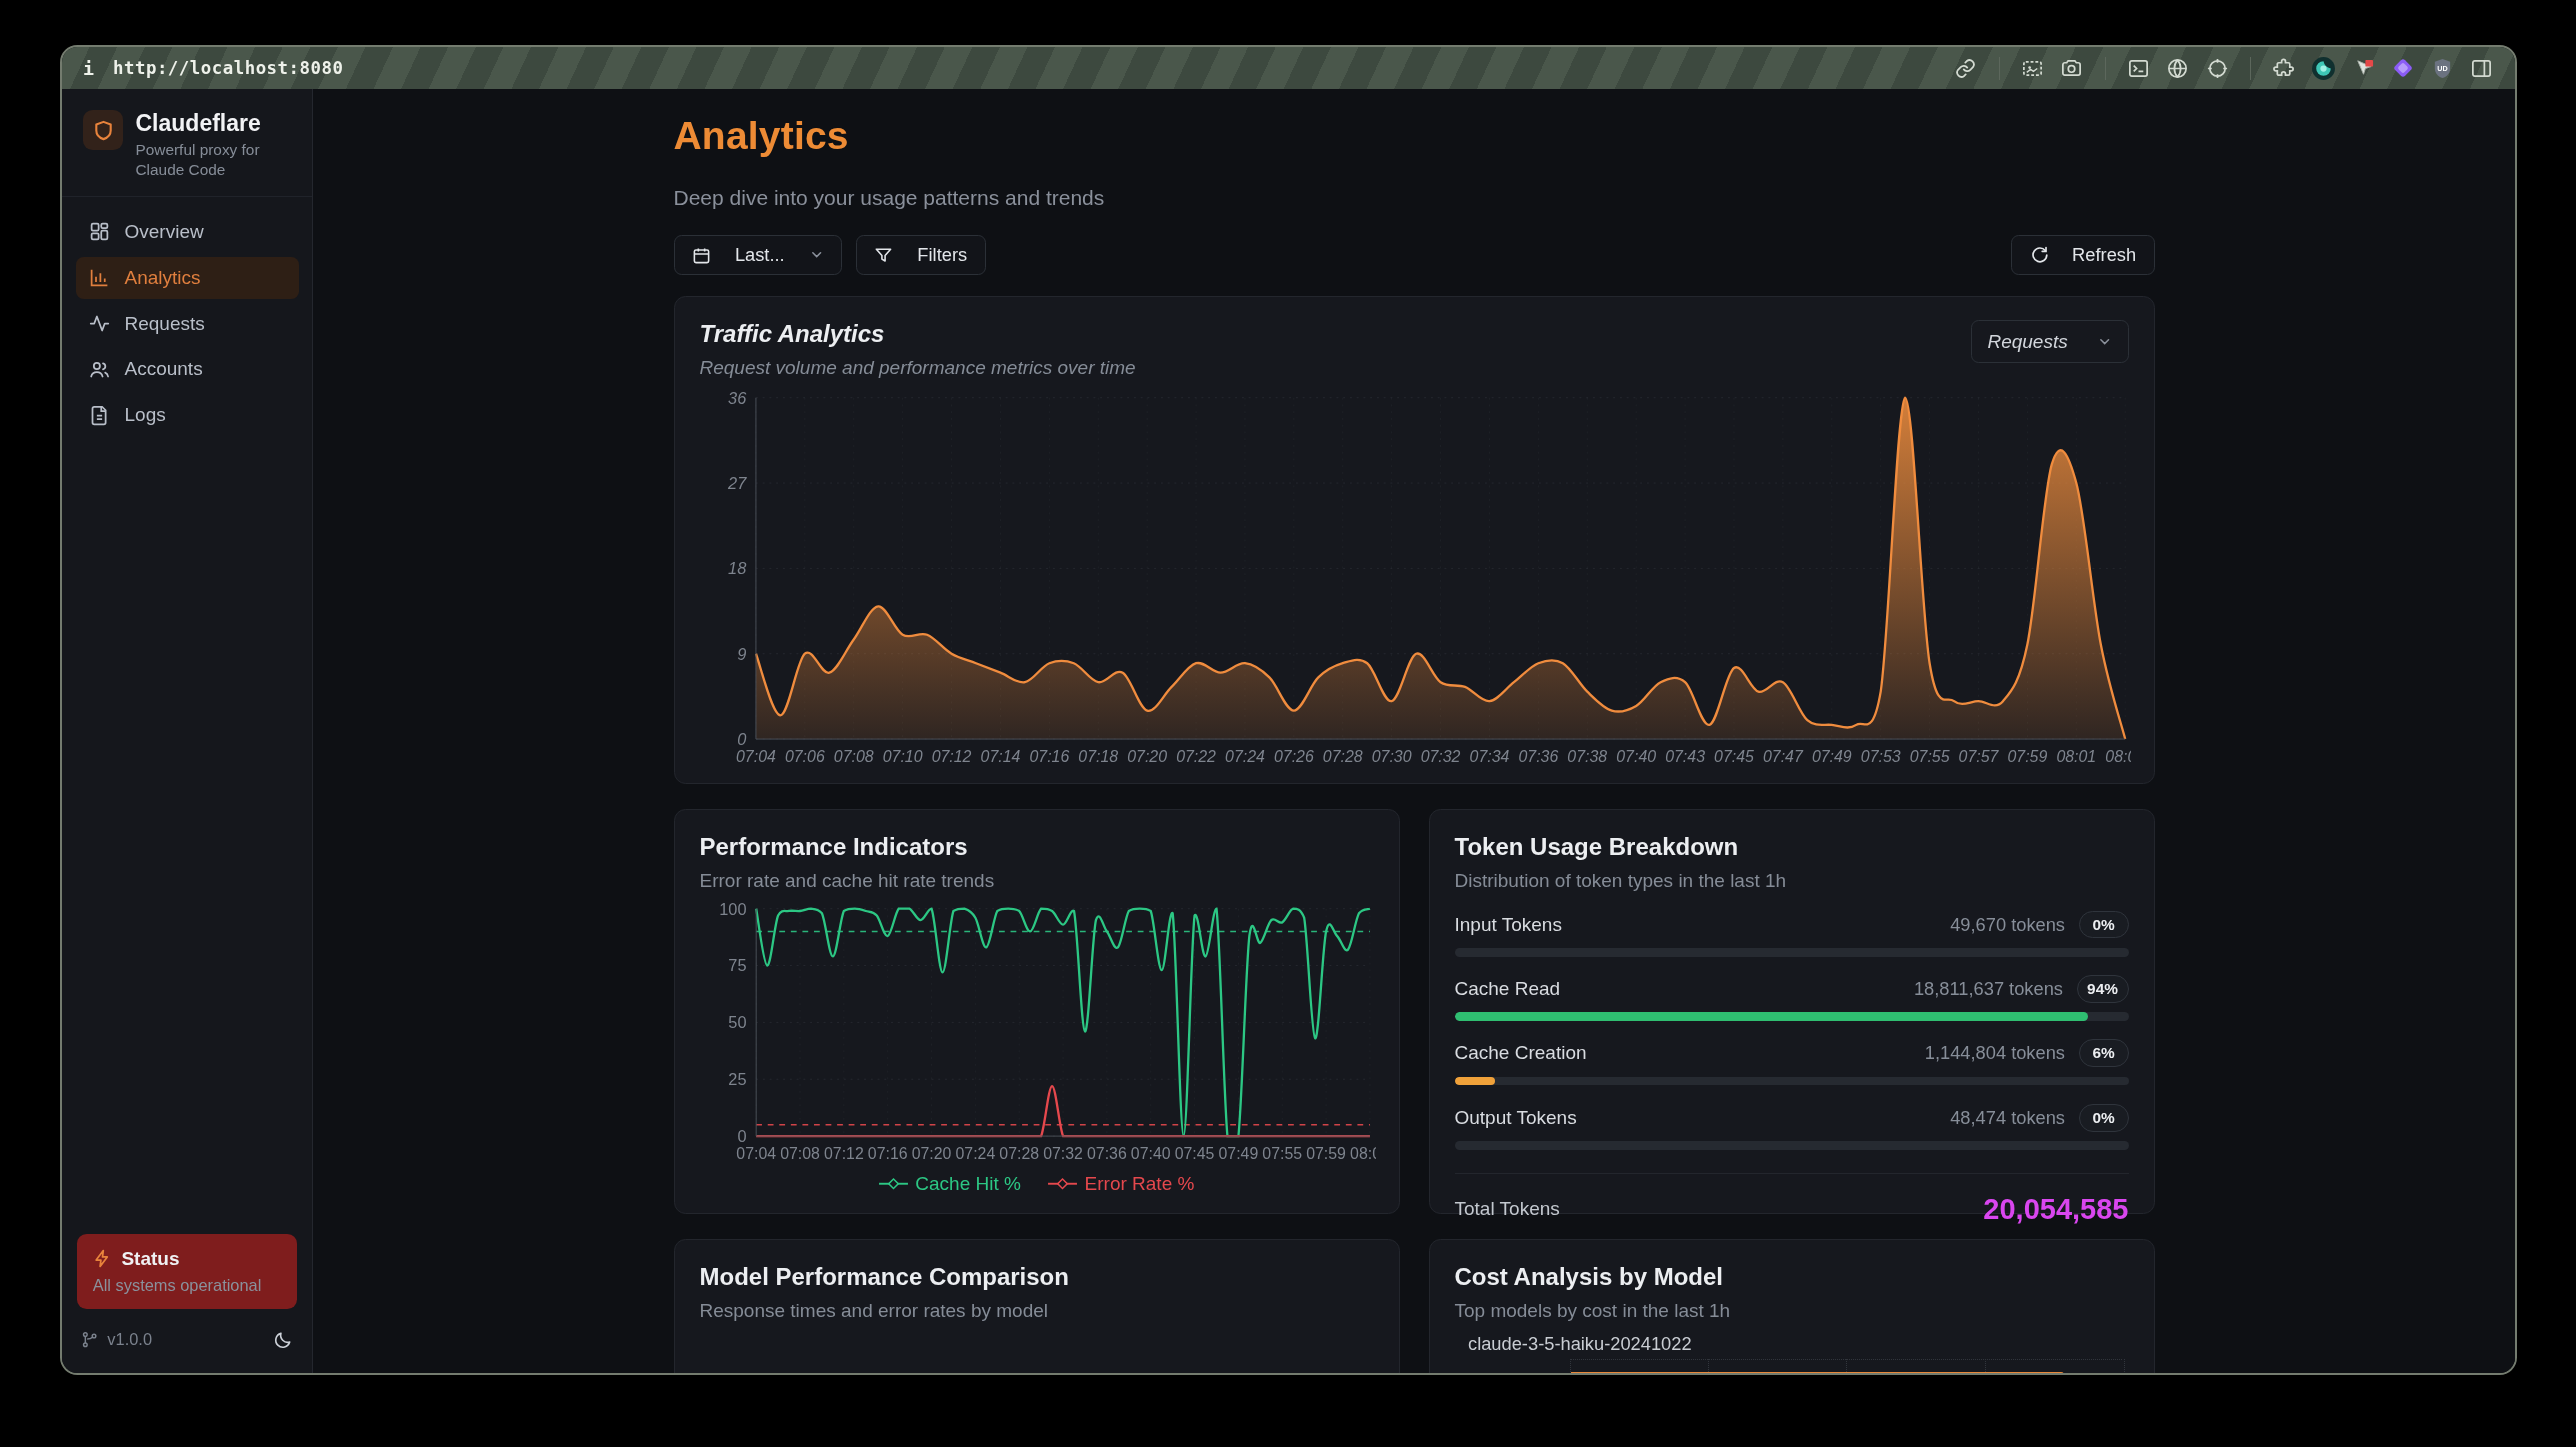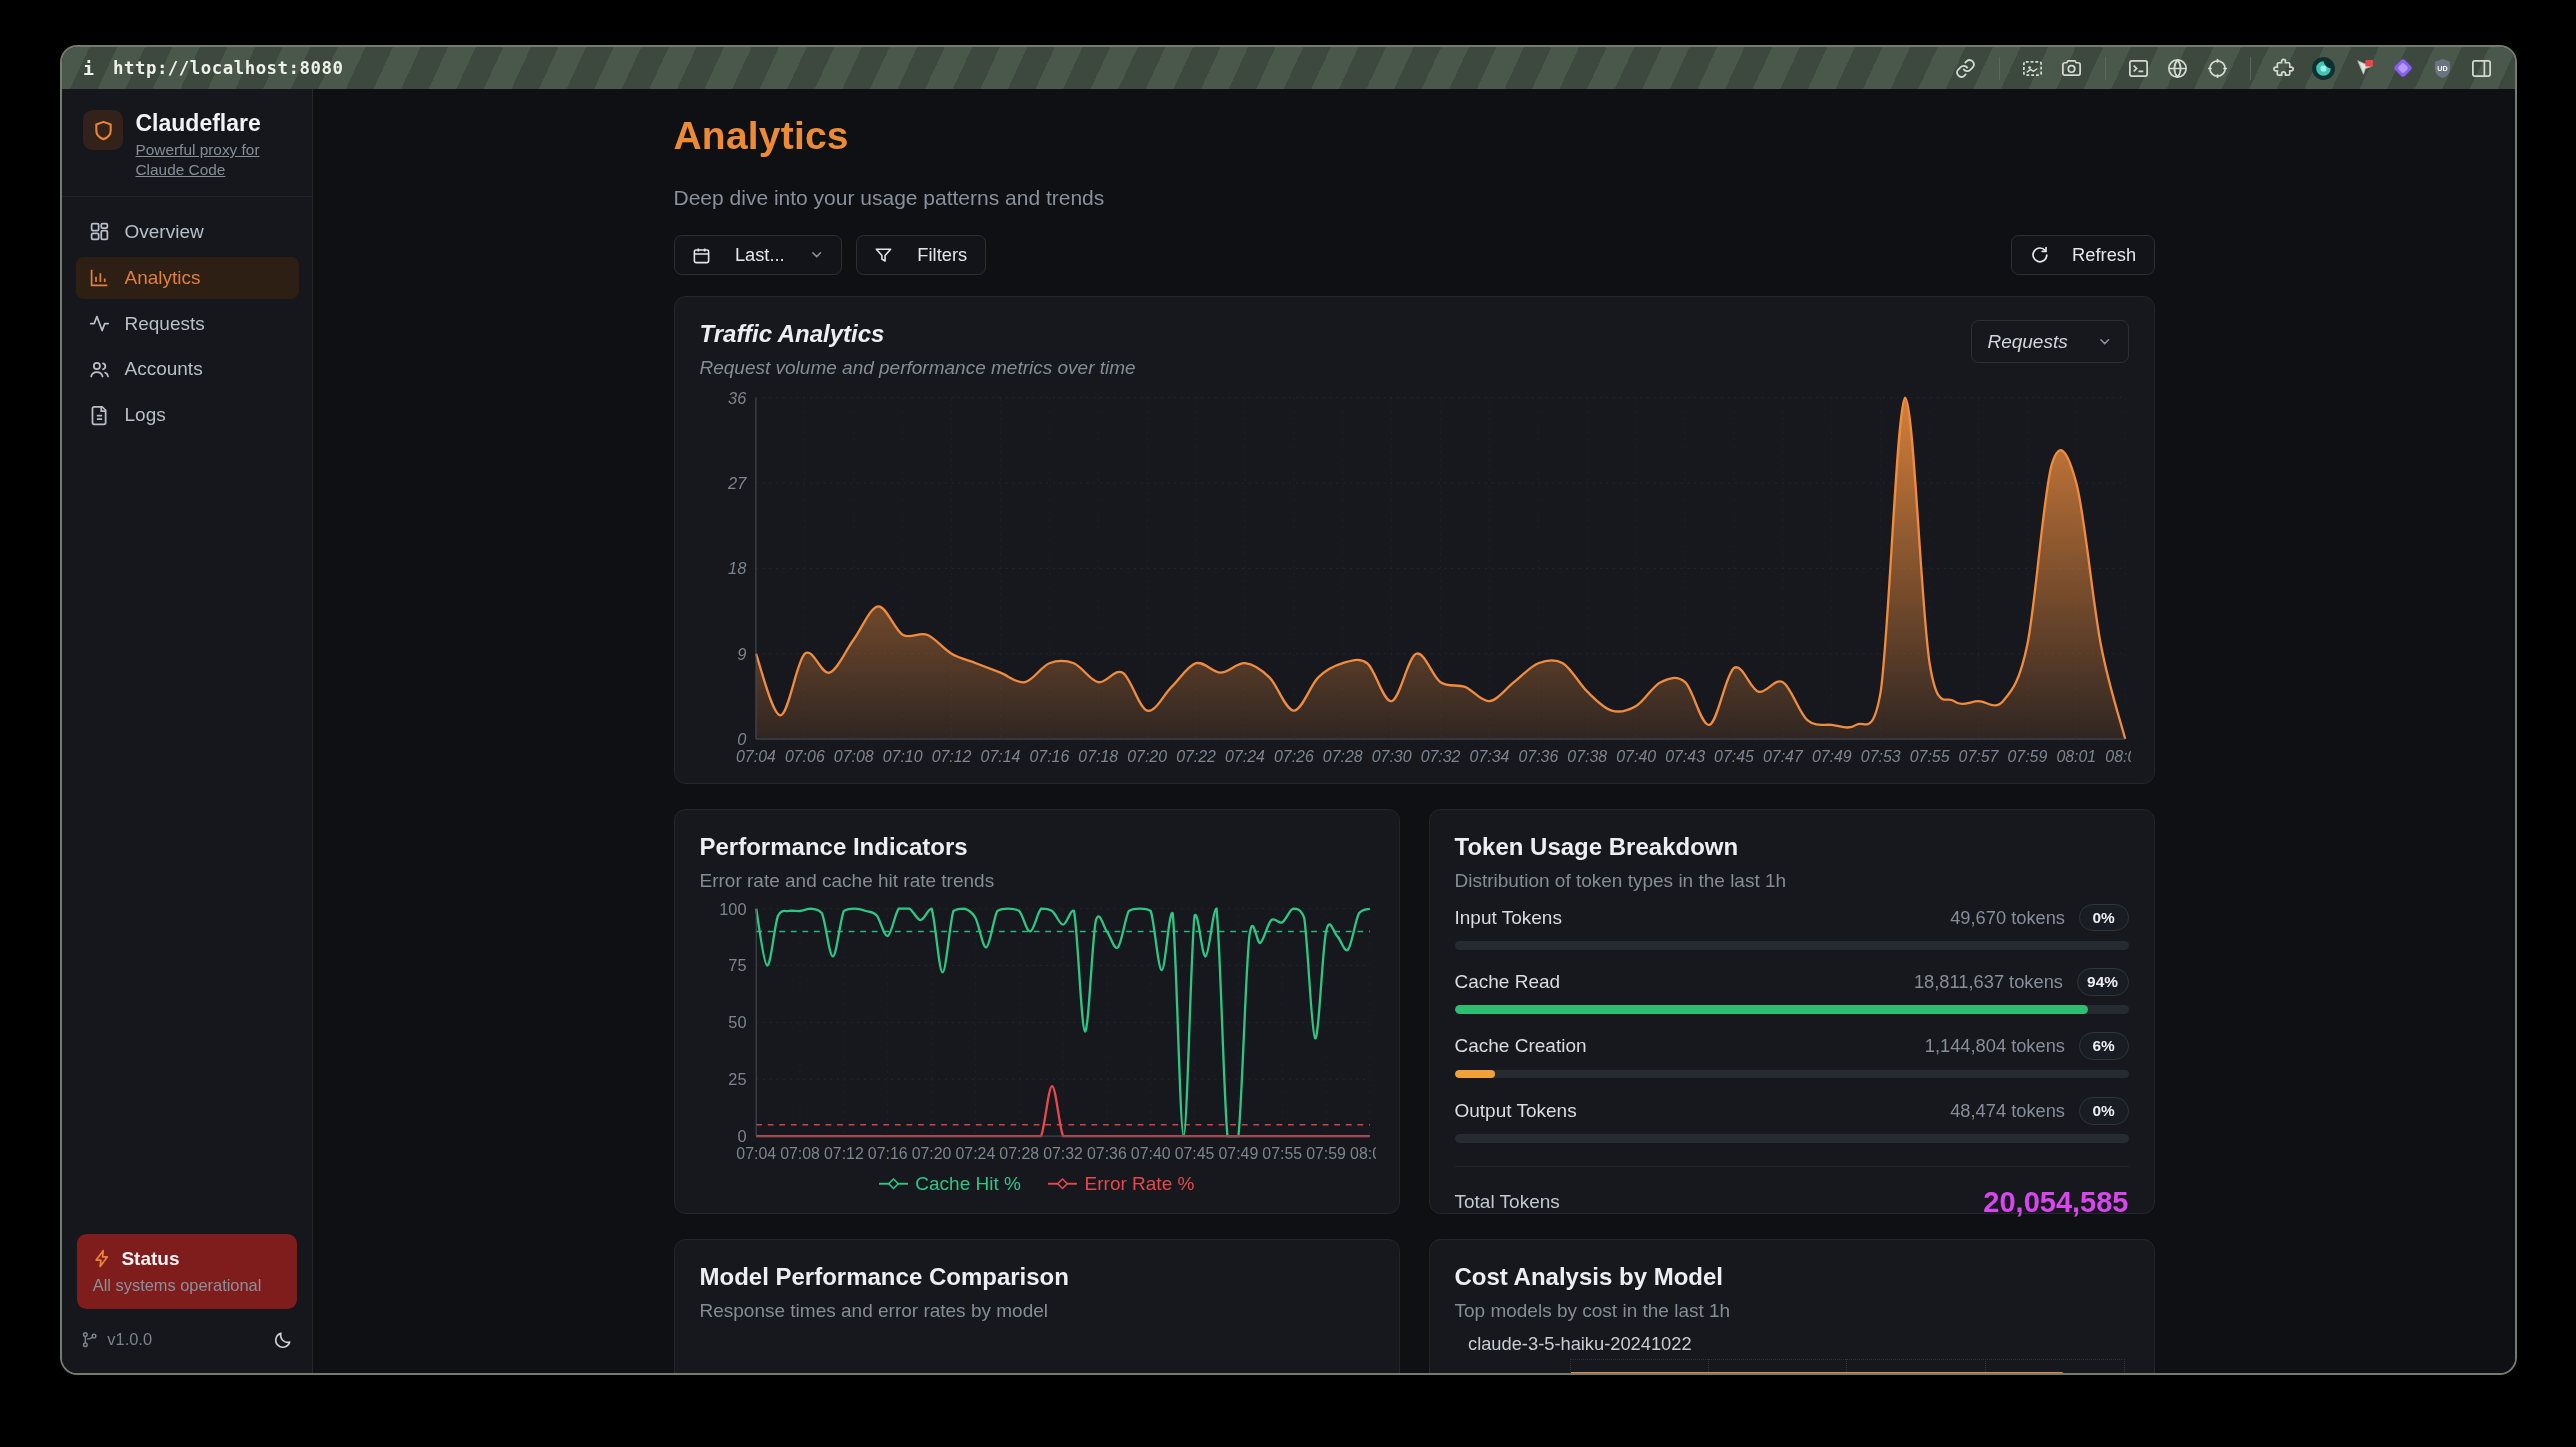--- a/index.html
+++ b/index.html
@@ -13,21 +13,21 @@
   .tb-url{ font-family:"DejaVu Sans Mono", monospace; font-weight:bold; color:#eef1ea; font-size:17.4px; letter-spacing:0.5px;}
   .tb-right{ margin-left:auto; display:flex; align-items:center; gap:14.5px; }
   .tb-ic{ width:25px; height:25px; display:flex; align-items:center; justify-content:center; color:#d3dad1; cursor:pointer;}
   .tb-sep{ width:1px; height:23px; background:#5c675c; margin:0 5.8px;}
   
   .app{ flex:1; display:flex; min-height:0; }
   .sidebar{ width:251px; flex:0 0 251px; background:#15171c; border-right:1px solid #24272e; display:flex; flex-direction:column;}
   .brand{ display:flex; gap:12.5px; padding:21px 19px 17.4px 21px; border-bottom:1px solid #20232a;}
   .logo{ width:40px; height:40px; border-radius:9.6px; background:#32221a; display:flex; align-items:center; justify-content:center; flex:0 0 40px;}
   .brand-name{ font-size:23px; font-weight:700; color:#f2f3f5; line-height:1.15;}
-  .brand-tag{ font-size:15.4px; color:#868d98; margin-top:3.9px; line-height:1.25; max-width:145px;text-decoration:underline;}
+  .brand-tag{ font-size:15.4px; color:#868d98; margin-top:3.9px; line-height:1.25; max-width:145px;}
   nav{ padding:13.5px 13.5px; display:flex; flex-direction:column; gap:3.9px;}
   .nav-item{ display:flex; align-items:center; gap:14.5px; height:42px; padding:0 13.5px; border-radius:7.7px;
     color:#b9bfc9; font-size:19px; cursor:pointer;}
   .nav-item.active{ background:#2e1f15; color:#e07f3e;}
   .nav-item svg{ flex:0 0 21px;}
   .side-bottom{ margin-top:auto; padding:0 15.4px 15.4px;}
   .status-card{ background:#7f1d1d; border-radius:9.6px; padding:13.5px 15.4px;}
   .status-line{ display:flex; align-items:center; gap:9.6px; color:#f0f1f3; font-size:19px; font-weight:650;}
   .status-sub{ color:#8a919c; font-size:16.4px; margin-top:6.7px;}
   .side-foot{ display:flex; align-items:center; margin-top:21px; padding:0 3.9px 7.7px; color:#7b828d; font-size:16.4px;}
@@ -50,21 +50,21 @@
   .traffic-card{ margin-top:21px; height:488px;font-style:italic;}
   .metric-select{ display:flex; align-items:center; gap:29px; border:1px solid #2b3037; border-radius:7.7px;
     padding:9.6px 15.4px; font-size:19px; color:#d2d6dc; cursor:pointer;}
   #traffic-chart{ margin-top:11.6px; width:1431px; height:378px;}
   .grid2{ margin-top:25px; display:grid; grid-template-columns:726px 726px; gap:29px;}
   .half-card{ height:405px;}
   #perf-chart{ margin-top:9.6px; width:676px; height:264px;}
   .legend{ display:flex; justify-content:center; gap:27px; margin-top:7.7px; font-size:19px;align-items:flex-end;}
   .legend-item{ display:flex; align-items:center; gap:7.7px;}
   
-  .tok-rows{ margin-top:12px;}
+  .tok-rows{ margin-top:19px;}
   .tok-row{ margin-bottom:18.3px;}
   .tok-line{ display:flex; align-items:center; margin-bottom:9.6px;}
   .tok-label{ font-size:19px; color:#d9dce1; font-weight:500;}
   .tok-val{ margin-left:auto; font-size:18.3px; color:#878e99;}
   .tok-badge{ margin-left:13.5px; min-width:50px; text-align:center; padding:3.9px 9.6px; border:1px solid #2f343c;
     border-radius:963px; font-size:15.4px; font-weight:650; color:#eceef1; background:#191c22;}
   .tok-track{ height:8.7px; border-radius:4.8px; background:#262a31; overflow:hidden;}
   .tok-fill{ height:100%; border-radius:4.8px;}
   .tok-total{ display:flex; align-items:center; border-top:1px solid #23262d; margin-top:23px; padding-top:19px;}
   .tok-total-label{ font-size:19px; color:#c3c8cf;}

